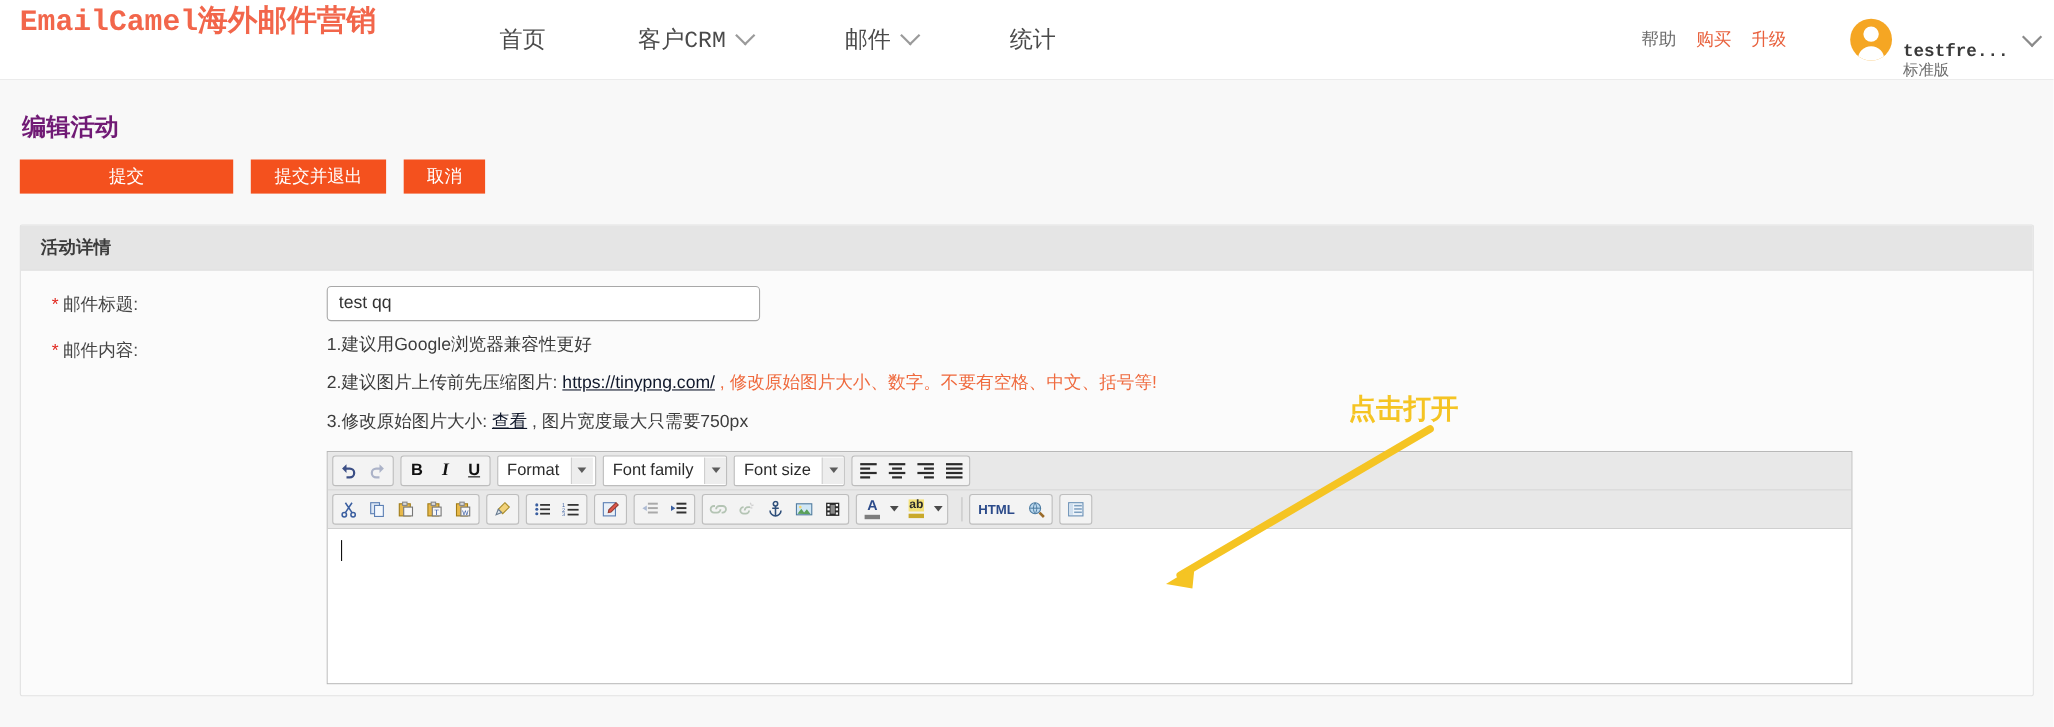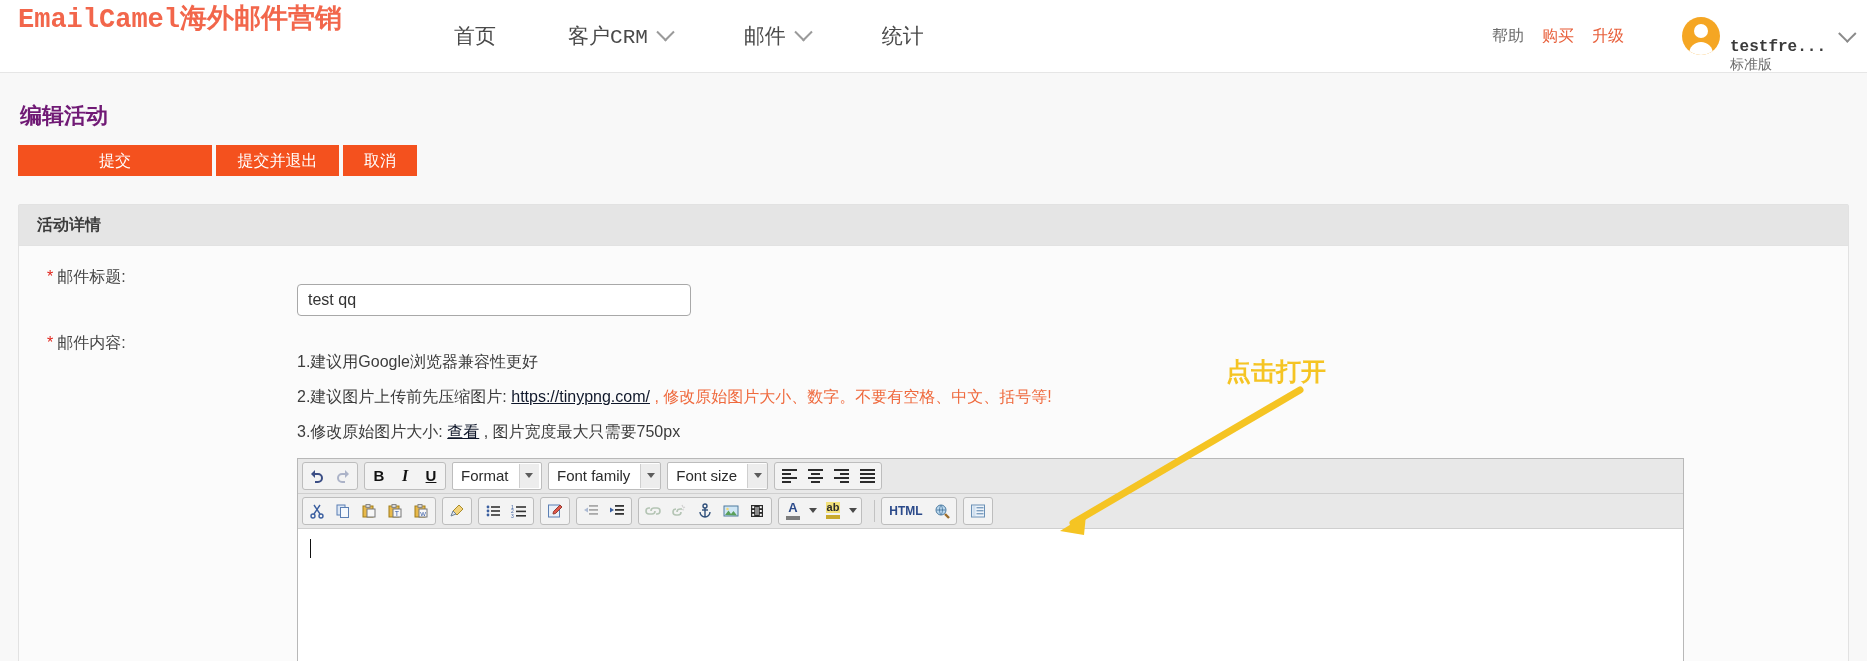--- a/index.html
+++ b/index.html
@@ -30,21 +30,21 @@
     font-size: 27px;
     font-weight: bold;
     color: #f2664b;
     letter-spacing: 0px;
     white-space: nowrap;
   }
   .nav {
     display: flex;
     align-items: center;
     margin-left: 112px;
-    gap: 0px;
+    gap: 12px;
   }
   .nav-item {
     font-size: 21px;
     color: #4a4a4a;
     padding: 0 0;
     margin-right: 72px;
     display: flex;
     align-items: center;
     white-space: nowrap;
     cursor: pointer;
@@ -126,21 +126,21 @@
     position: relative;
   }
   .page-title {
     font-size: 22px;
     font-weight: bold;
     color: #701a75;
     padding-top: 28px;
     padding-bottom: 0;
     margin: 0 0 14px 2px;
   }
-  .btn-row { display: flex; gap: 4px; margin-bottom: 28px; }
+  .btn-row { display: flex; gap: 16px; margin-bottom: 28px; }
   .btn {
     background: #f4511e;
     color: #fff;
     border: none;
     font-size: 16px;
     font-family: inherit;
     height: 31px;
     line-height: 31px;
     text-align: center;
     cursor: pointer;
@@ -174,21 +174,21 @@
     width: 278px;
     text-align: left;
     padding-left: 28px;
     font-size: 16px;
     color: #444;
     box-sizing: border-box;
     padding-top: 7px;
     white-space: nowrap;
   }
   .req { color: #e0231a; margin-right: 4px; }
-  .form-field { flex: 1; margin-top: 24px; }
+  .form-field { flex: 1; }
   .title-input {
     width: 394px;
     height: 32px;
     border: 1px solid #a8a8a8;
     border-radius: 4px;
     font-size: 16px;
     font-family: inherit;
     padding: 0 10px;
     box-sizing: border-box;
     color: #333;

